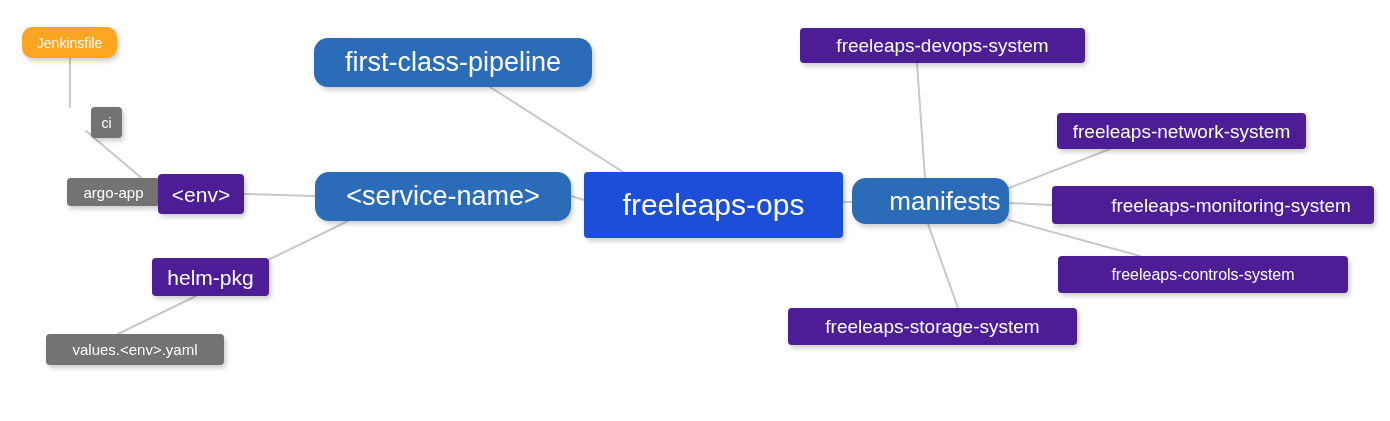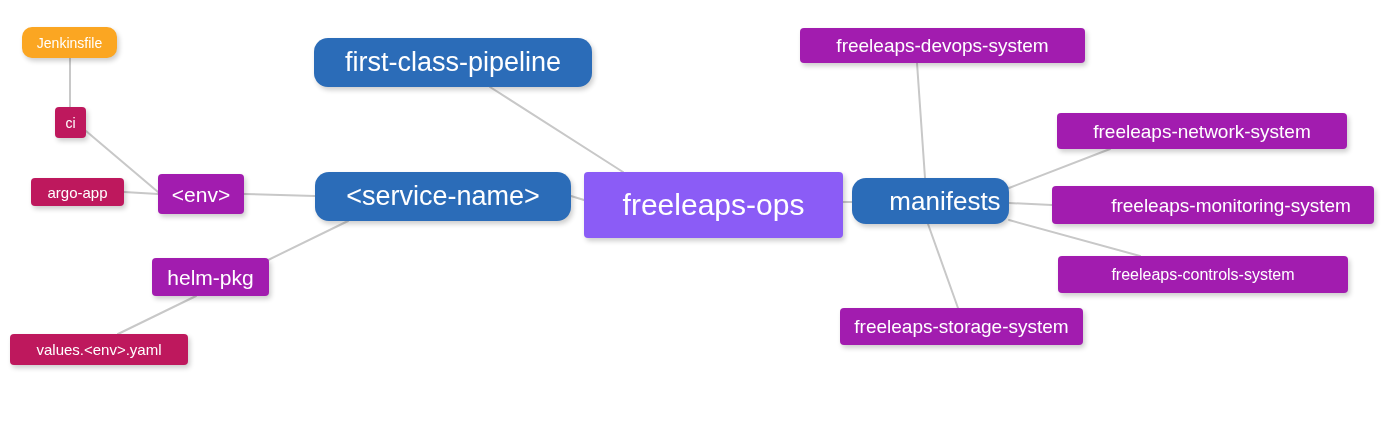--- a/index.html
+++ b/index.html
@@ -33,24 +33,24 @@
     align-items: center;
     justify-content: center;
     box-sizing: border-box;
     border-radius: 4px;
     color: #ffffff;
     white-space: nowrap;
     line-height: 1;
     box-shadow: 2px 3px 5px rgba(0, 0, 0, 0.20);
     letter-spacing: 0px;
   }
-  .n-root  { background: #8b5cf6; }
+  .n-root  { background: #1d4ed8; }
   .n-blue  { background: #2b6cb8; border-radius: 14px; }
-  .n-green { background: #a21caf; }
-  .n-red   { background: #be185d; }
+  .n-green { background: #4c1d95; }
+  .n-red   { background: #737373; margin-left: 36px; }
   .n-orange{ background: #fba622; }
 </style>
 </head>
 <body>
 
 <div id="canvas">
   <svg id="edges" width="1390" height="421" viewBox="0 0 1390 421">
       <line x1="70" y1="58" x2="70" y2="107" stroke="#c8c8c8" stroke-width="2" stroke-linecap="round"></line>
       <line x1="86" y1="131" x2="158" y2="192" stroke="#c8c8c8" stroke-width="2" stroke-linecap="round"></line>
       <line x1="124" y1="192" x2="158" y2="194" stroke="#c8c8c8" stroke-width="2" stroke-linecap="round"></line>
@@ -93,26 +93,26 @@
       </div>
       <div class="node n-root" style="left: 584px; top: 172px; width: 259px; height: 66px; font-size: 30px;">
         <span>freeleaps-ops</span>
       </div>
       <div class="node n-blue" style="left: 852px; top: 178px; width: 157px; height: 46px; font-size: 26px; padding-left: 29px;">
         <span>manifests</span>
       </div>
       <div class="node n-green" style="left: 800px; top: 28px; width: 285px; height: 35px; font-size: 19px;">
         <span>freeleaps-devops-system</span>
       </div>
-      <div class="node n-green" style="left: 1057px; top: 113px; width: 290px; height: 36px; font-size: 19px;">
+      <div class="node n-green" style="left: 1057px; top: 113px; width: 249px; height: 36px; font-size: 19px;">
         <span>freeleaps-network-system</span>
       </div>
       <div class="node n-green" style="left: 1052px; top: 186px; width: 322px; height: 38px; font-size: 19px; padding-left: 36px;">
         <span>freeleaps-monitoring-system</span>
       </div>
       <div class="node n-green" style="left: 1058px; top: 256px; width: 290px; height: 37px; font-size: 16px;">
         <span>freeleaps-controls-system</span>
       </div>
-      <div class="node n-green" style="left: 840px; top: 308px; width: 243px; height: 37px; font-size: 19px;">
+      <div class="node n-green" style="left: 788px; top: 308px; width: 289px; height: 37px; font-size: 19px;">
         <span>freeleaps-storage-system</span>
       </div>
     </div>
 </div>
 
 </body></html>

